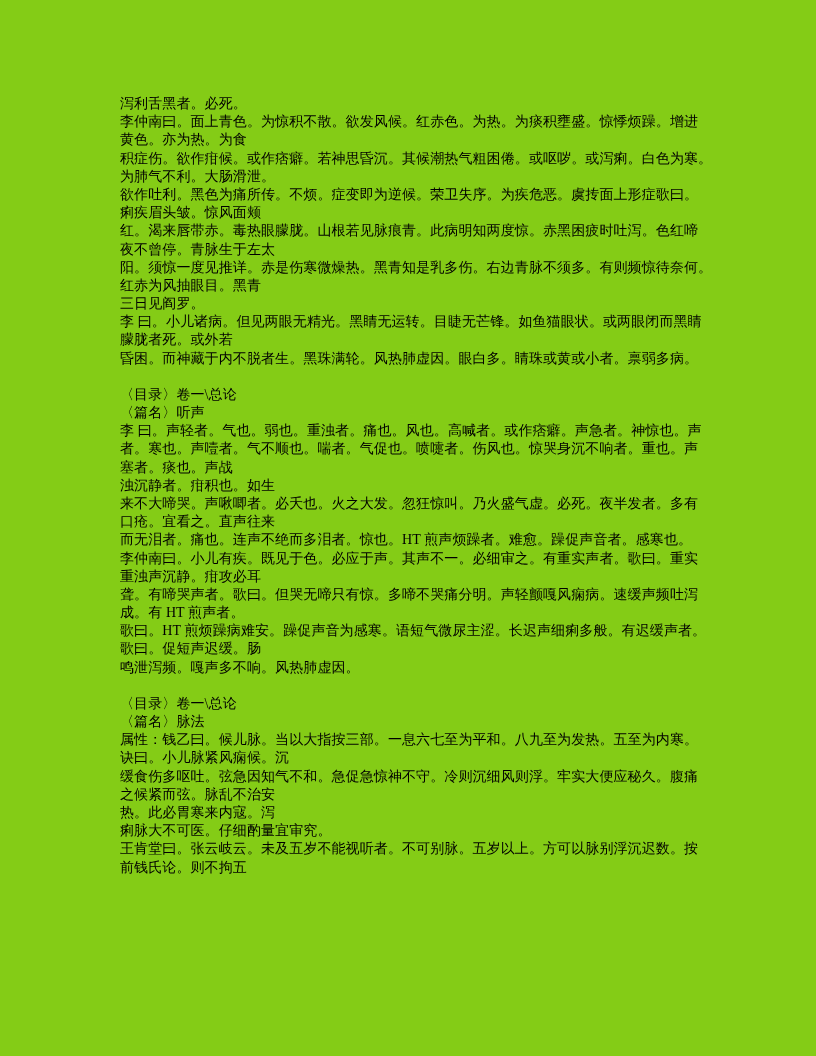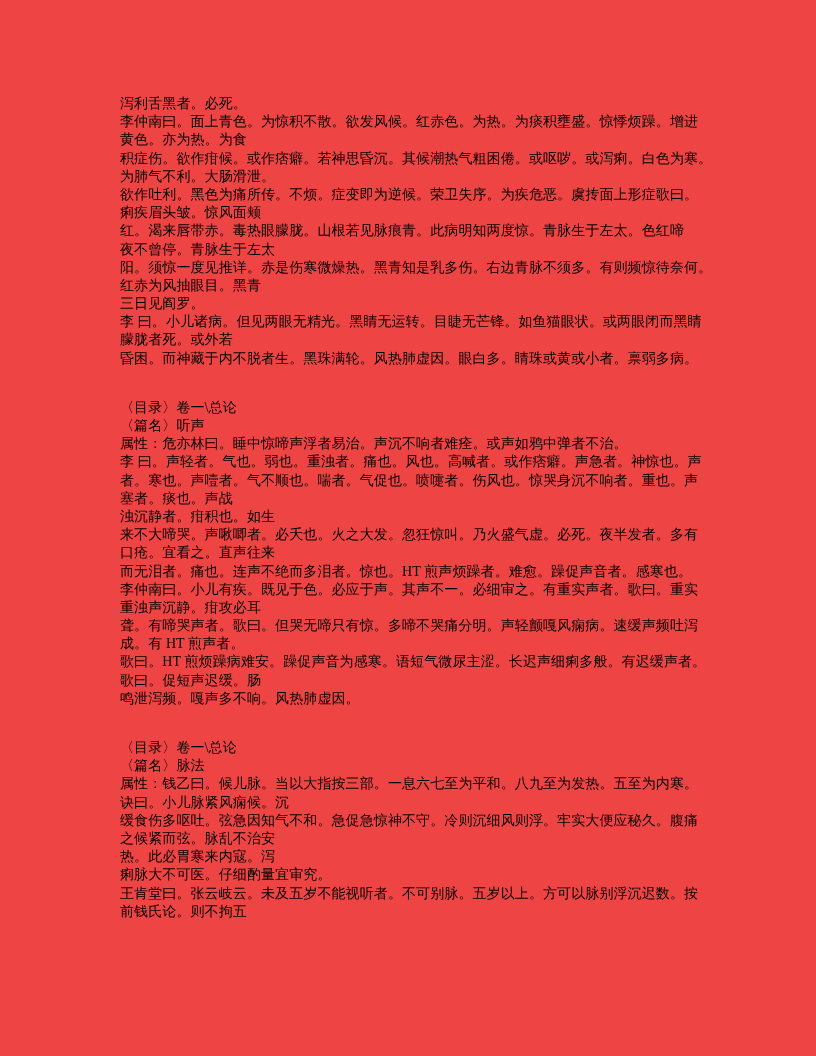--- a/index.html
+++ b/index.html
@@ -4,67 +4,66 @@
 <style>
   html, body {
     margin: 0;
     padding: 0;
     background: #ffffff;
   }
   .page {
     position: relative;
     width: 816px;
     height: 1056px;
-    background: #ef4444;
+    background: #84cc16;
     color: #000000;
     font-family: "Liberation Serif", "DejaVu Serif", serif;
     overflow: hidden;
   }
   .content {
     position: absolute;
     left: 120px;
     top: 95px;
     width: 640px;
     font-size: 14px;
     line-height: 18.2px;
     letter-spacing: 0.1px;
   }
   .block { margin: 0; }
-  .block + .block { margin-top: 31px; } 
+  .block + .block { margin-top: 18px; } 
   .line {
     white-space: pre;
     height: 18.2px;
   }
 </style>
 </head>
 <body>
 
 <div class="page">
   <div class="content">
     <div class="block">
         <div class="line">泻利舌黑者。必死。</div>
         <div class="line">李仲南曰。面上青色。为惊积不散。欲发风候。红赤色。为热。为痰积壅盛。惊悸烦躁。增进</div>
         <div class="line">黄色。亦为热。为食</div>
         <div class="line">积症伤。欲作疳候。或作痞癖。若神思昏沉。其候潮热气粗困倦。或呕哕。或泻痢。白色为寒。</div>
         <div class="line">为肺气不利。大肠滑泄。</div>
         <div class="line">欲作吐利。黑色为痛所传。不烦。症变即为逆候。荣卫失序。为疾危恶。虞抟面上形症歌曰。</div>
         <div class="line">痢疾眉头皱。惊风面颊</div>
-        <div class="line">红。渴来唇带赤。毒热眼朦胧。山根若见脉痕青。此病明知两度惊。青脉生于左太。色红啼</div>
+        <div class="line">红。渴来唇带赤。毒热眼朦胧。山根若见脉痕青。此病明知两度惊。赤黑困疲时吐泻。色红啼</div>
         <div class="line">夜不曾停。青脉生于左太</div>
         <div class="line">阳。须惊一度见推详。赤是伤寒微燥热。黑青知是乳多伤。右边青脉不须多。有则频惊待奈何。</div>
         <div class="line">红赤为风抽眼目。黑青</div>
         <div class="line">三日见阎罗。</div>
         <div class="line">李 曰。小儿诸病。但见两眼无精光。黑睛无运转。目睫无芒锋。如鱼猫眼状。或两眼闭而黑睛</div>
         <div class="line">朦胧者死。或外若</div>
         <div class="line">昏困。而神藏于内不脱者生。黑珠满轮。风热肺虚因。眼白多。睛珠或黄或小者。禀弱多病。</div>
       </div>
     <div class="block">
         <div class="line">〈目录〉卷一\总论</div>
         <div class="line">〈篇名〉听声</div>
-        <div class="line">属性：危亦林曰。睡中惊啼声浮者易治。声沉不响者难痊。或声如鸦中弹者不治。</div>
         <div class="line">李 曰。声轻者。气也。弱也。重浊者。痛也。风也。高喊者。或作痞癖。声急者。神惊也。声</div>
         <div class="line">者。寒也。声噎者。气不顺也。喘者。气促也。喷嚏者。伤风也。惊哭身沉不响者。重也。声</div>
         <div class="line">塞者。痰也。声战</div>
         <div class="line">浊沉静者。疳积也。如生</div>
         <div class="line">来不大啼哭。声啾唧者。必夭也。火之大发。忽狂惊叫。乃火盛气虚。必死。夜半发者。多有</div>
         <div class="line">口疮。宜看之。直声往来</div>
         <div class="line">而无泪者。痛也。连声不绝而多泪者。惊也。HT 煎声烦躁者。难愈。躁促声音者。感寒也。</div>
         <div class="line">李仲南曰。小儿有疾。既见于色。必应于声。其声不一。必细审之。有重实声者。歌曰。重实</div>
         <div class="line">重浊声沉静。疳攻必耳</div>
         <div class="line">聋。有啼哭声者。歌曰。但哭无啼只有惊。多啼不哭痛分明。声轻颤嘎风痫病。速缓声频吐泻</div>

